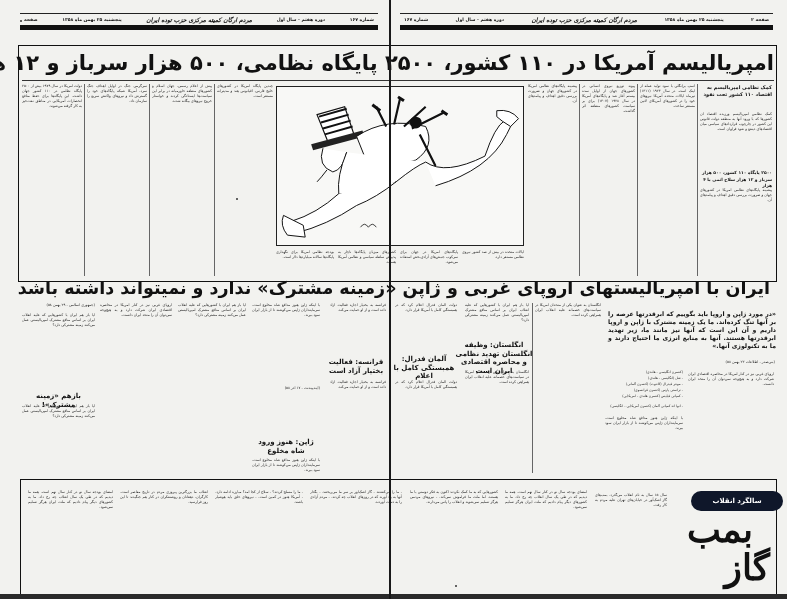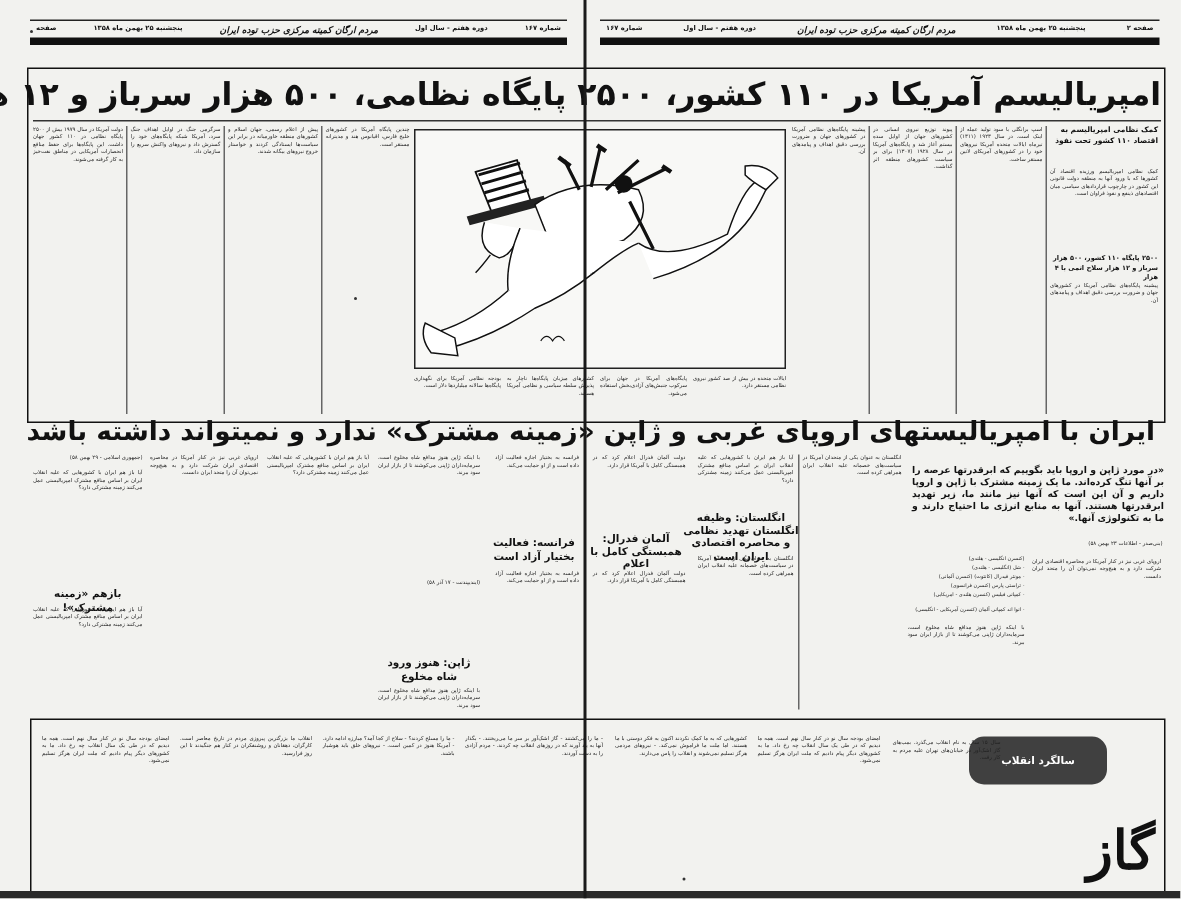--- a/index.html
+++ b/index.html
@@ -20,21 +20,21 @@
     .cartoon-frame { position: absolute; left: 276px; top: 86px; width: 248px; height: 160px; border: 1px solid #222; background: #f8f8f6; }
     .cartoon-frame svg { width: 100%; height: 100%; }
     .caption { position: absolute; font-size: 3.6px; line-height: 4.8px; direction: rtl; text-align: justify; color: #222; overflow: hidden; }
     .box-heading { position: absolute; direction: rtl; font-weight: bold; font-size: 5px; line-height: 6.5px; color: #111; }
     .headline-mid { position: absolute; left: 20px; top: 276px; width: 750px; text-align: center; direction: rtl; font-weight: bold; font-size: 17.5px; letter-spacing: -0.4px; line-height: 24px; white-space: nowrap; }
     .sub-head { position: absolute; direction: rtl; font-weight: bold; font-size: 7px; line-height: 8.5px; text-align: center; color: #111; }
     .quote-block { position: absolute; direction: rtl; font-weight: bold; font-size: 6.2px; line-height: 8px; text-align: justify; color: #111; }
     .quote-source { position: absolute; direction: rtl; font-size: 3.6px; color: #222; }
     .bottom-box { position: absolute; left: 20px; top: 479px; width: 757px; height: 117px; border: 1.5px solid #111; }
     .bottom-fold-line { position: absolute; left: 0; top: 594px; width: 787px; height: 5px; background: #2a2a2a; }
-    .anniv-badge { position: absolute; left: 646px; top: 491px; width: 92px; height: 32px; background: #404040; border-radius: 10px; color: #fff; font-size: 7px; font-weight: bold; display: flex; align-items: center; justify-content: center; direction: rtl; }
+    .anniv-badge { position: absolute; left: 691px; top: 491px; width: 92px; height: 20px; background: #0f172a; border-radius: 10px; color: #fff; font-size: 7px; font-weight: bold; display: flex; align-items: center; justify-content: center; direction: rtl; }
     .big-title-1 { position: absolute; left: 670px; top: 510px; width: 100px; text-align: center; direction: rtl; font-size: 36px; font-weight: bold; line-height: 38px; font-family: "DejaVu Serif", serif; }
     .big-title-2 { position: absolute; left: 670px; top: 548px; width: 100px; text-align: right; direction: rtl; font-size: 36px; font-weight: bold; line-height: 38px; font-family: "DejaVu Serif", serif; }
     .speck { position: absolute; width: 2px; height: 2px; background: #333; border-radius: 50%; }
   </style>
 </head>
 <body>
 
 <div class="spread">
 
   <div class="masthead left">
@@ -145,20 +145,21 @@
   <div class="col" style="left:178px; top:303px; width:68px; height:170px;">آیا باز هم ایران با کشورهایی که علیه انقلاب ایران بر اساس منافع مشترک امپریالیستی عمل می‌کنند زمینه مشترکی دارد؟</div>
   <div class="col" style="left:100px; top:303px; width:72px; height:170px;">اروپای غربی نیز در کنار آمریکا در محاصره اقتصادی ایران شرکت دارد و به هیچ‌وجه نمی‌توان آن را متحد ایران دانست.</div>
 
   <div class="col" style="left:22px; top:303px; width:73px; height:10px;">(جمهوری اسلامی - ۲۹ بهمن ۵۸)</div>
   <div class="col" style="left:22px; top:313px; width:73px; height:50px;">آیا باز هم ایران با کشورهایی که علیه انقلاب ایران بر اساس منافع مشترک امپریالیستی عمل می‌کنند زمینه مشترکی دارد؟</div>
   <div class="sub-head" style="left:22px; top:392px; width:73px;">بازهم «زمینه مشترک»!</div>
   <div class="col" style="left:22px; top:404px; width:73px; height:69px;">آیا باز هم ایران با کشورهایی که علیه انقلاب ایران بر اساس منافع مشترک امپریالیستی عمل می‌کنند زمینه مشترکی دارد؟</div>
 
   <div class="bottom-box"></div>
   <div class="anniv-badge">سالگرد انقلاب</div>
+  <div class="big-title-1">بمب</div>
   <div class="big-title-2">گاز</div>
 
   <div class="col" style="left:595px; top:493px; width:72px; height:96px;">سال ۱۵ سال به نام انقلاب می‌گذرد. بمب‌های گاز اشک‌آور در خیابان‌های تهران علیه مردم به کار رفت.</div>
   <div class="col" style="left:505px; top:490px; width:82px; height:100px;">امضای بودجه سال نو در کنار سال نهم است. همه ما دیدیم که در طی یک سال انقلاب چه رخ داد. ما به کشورهای دیگر پیام دادیم که ملت ایران هرگز تسلیم نمی‌شود.</div>
   <div class="col" style="left:410px; top:490px; width:88px; height:100px;">کشورهایی که به ما کمک نکردند اکنون به فکر دوستی با ما هستند. اما ملت ما فراموش نمی‌کند. - نیروهای مردمی هرگز تسلیم نمی‌شوند و انقلاب را پاس می‌دارند.</div>
   <div class="col" style="left:310px; top:490px; width:92px; height:100px;">- ما را می‌کشتند - گاز اشک‌آور بر سر ما می‌ریختند. - بگذار آنها به یاد آورند که در روزهای انقلاب چه کردند. - مردم آزادی را به دست آوردند.</div>
   <div class="col" style="left:215px; top:490px; width:88px; height:100px;">- ما را مسلح کردند؟ - سلاح از کجا آمد؟ مبارزه ادامه دارد. - آمریکا هنوز در کمین است. - نیروهای خلق باید هوشیار باشند.</div>
   <div class="col" style="left:120px; top:490px; width:88px; height:100px;">انقلاب ما بزرگترین پیروزی مردم در تاریخ معاصر است. کارگران، دهقانان و روشنفکران در کنار هم جنگیدند تا این روز فرارسید.</div>
   <div class="col" style="left:28px; top:490px; width:85px; height:100px;">امضای بودجه سال نو در کنار سال نهم است. همه ما دیدیم که در طی یک سال انقلاب چه رخ داد. ما به کشورهای دیگر پیام دادیم که ملت ایران هرگز تسلیم نمی‌شود.</div>
 

